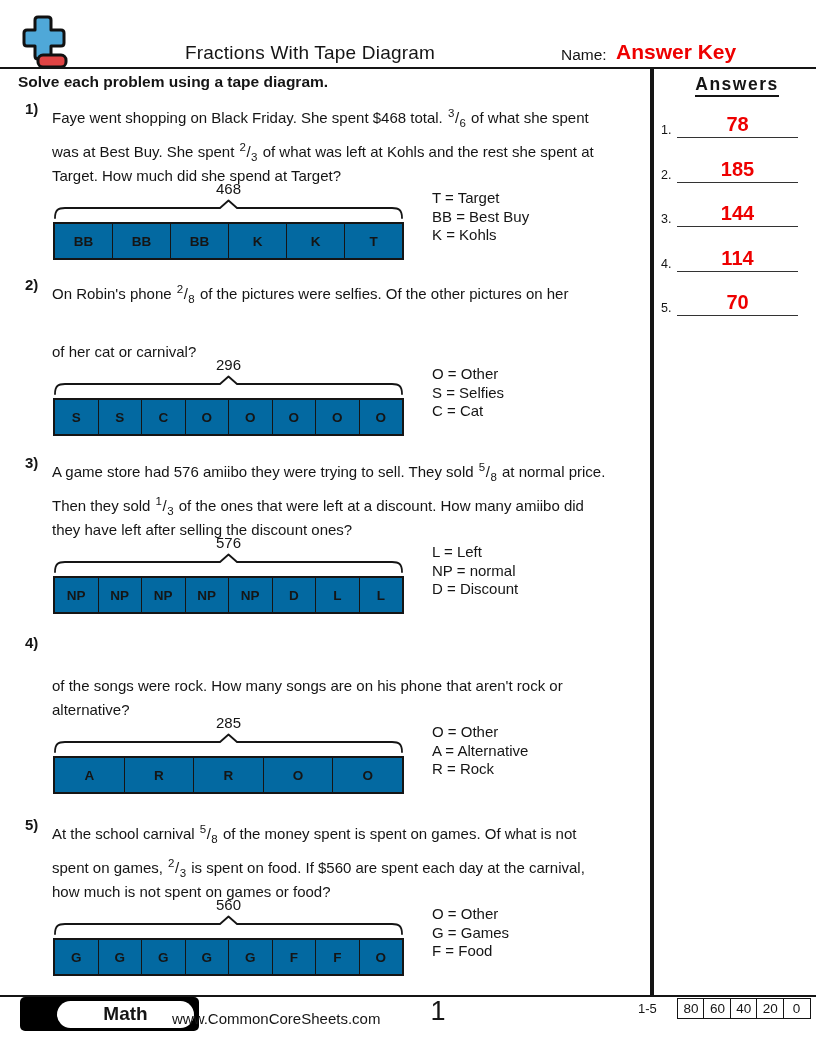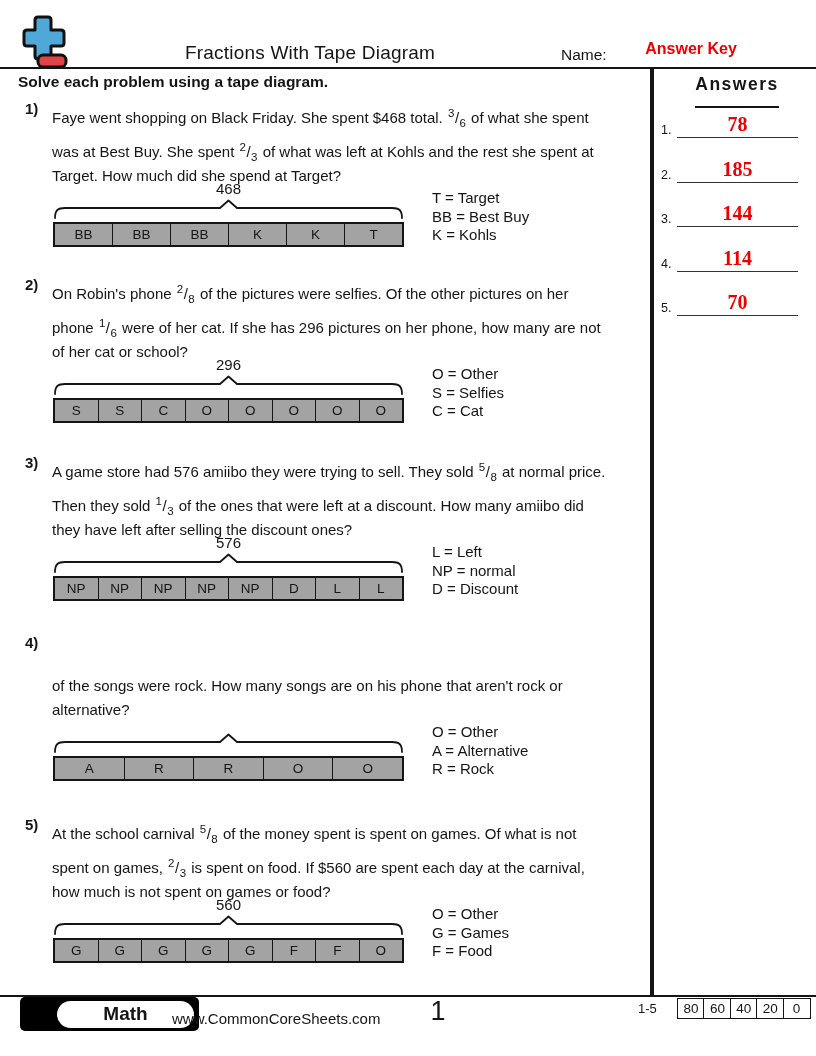--- a/index.html
+++ b/index.html
@@ -6,49 +6,49 @@
   html,body{margin:0;padding:0;background:#fff;}
   .page{
     position:relative; width:816px; height:1056px; background:#fff;
     font-family:"Liberation Sans", sans-serif; color:var(--ink); overflow:hidden;
   }
   
   .logo-icon{position:absolute; left:20px; top:14px;}
   .ws-title{position:absolute; left:150px; top:42px; width:320px; text-align:center;
     font-size:19px; letter-spacing:.2px;}
   .name-label{position:absolute; left:561px; top:46px; font-size:15.5px;}
-  .name-value{position:absolute; left:616px; top:40px; width:150px; text-align:center;
-    font-size:16px; font-weight:700; color:var(--accent);}
+  .name-value{position:absolute; left:616px; top:40px; width:150px; 
+    font-size:21px; font-weight:700; color:var(--accent);}
   .header-rule{position:absolute; left:0; top:67px; width:816px; height:2.4px; background:var(--ink);}
   .instruction{position:absolute; left:18px; top:73px; font-size:15.5px; font-weight:700;}
   
   .vrule{position:absolute; left:650px; top:68px; height:927px; width:4px;
     border-left:2px solid var(--ink); border-right:2px solid var(--ink); box-sizing:border-box;}
   .answers-panel{position:absolute; left:658px; top:68px; width:158px; height:927px;}
   .answers-title{position:absolute; top:6px; left:0; width:100%; text-align:center;}
   .answers-title span{font-size:17.5px; font-weight:700; letter-spacing:1.5px;
-    border-bottom:2px solid var(--ink); padding-bottom:12px;}
+    border-bottom:2px solid var(--ink); padding-bottom:1px;}
   .ans-row{position:absolute; left:0; width:100%; height:28px;}
   .ans-num{position:absolute; left:3px; bottom:1px; font-size:12.5px;}
   .ans-line{position:absolute; left:19px; right:18px; bottom:0; border-bottom:1.6px solid #333;}
   .ans-val{position:absolute; left:19px; right:18px; bottom:2px; text-align:center;
-    font-size:20px; font-weight:700; color:var(--accent);font-family:Liberation Serif, serif;}
+    font-size:20px; font-weight:700; color:var(--accent);}
   
   .problem{position:absolute; left:52px; width:600px; height:170px;}
   .p-num{position:absolute; left:-27px; top:4px; font-size:15px; font-weight:700;}
   .p-line{position:absolute; left:0; white-space:nowrap; font-size:15px; line-height:20px;}
   .l1{top:12px;} .l2{top:46px;} .l3{top:70px;}
   .frac{display:inline-block; padding:0 1px;}
   .fnum{font-size:11.5px; position:relative; top:-6px;}
   .fslash{font-size:15px; padding:0 .5px;}
   .fden{font-size:11.5px; position:relative; top:4px;}
   .p-total{position:absolute; top:84px; left:1px; width:351px; text-align:center; font-size:15px;}
   .p-brace{position:absolute; top:103px; left:1px; width:351px; height:20px;}
-  .p-tape{position:absolute; top:126px; left:1px; width:351px; height:25px; display:flex;
-    border:2px solid var(--ink); box-sizing:border-box; background:#a3a3a3;}
+  .p-tape{position:absolute; top:126px; left:1px; width:351px; height:38px; display:flex;
+    border:2px solid var(--ink); box-sizing:border-box; background:#0369a1;font-weight:bold;}
   .tape-cell{flex:1; display:flex; align-items:center; justify-content:center;
     font-size:13.5px; border-left:1.6px solid var(--ink);}
   .tape-cell:first-child{border-left:none;}
   .p-legend{position:absolute; left:380px; top:93px; font-size:15px; line-height:18.5px;}
   
   .footer-rule{position:absolute; left:0; top:995px; width:816px; height:2.4px; background:var(--ink);}
   .math-logo{position:absolute; left:20px; top:997px; width:147px; height:34px; background:#000;
     border-radius:5px; display:flex; align-items:center; justify-content:center;padding-left:32px;}
   .math-pill{width:137px; height:27px; background:#fff; border-radius:13.5px;
     display:flex; align-items:center; justify-content:center; font-size:19px; font-weight:700;}
@@ -131,22 +131,21 @@
         </div>
         <div class="p-legend">
           <div>T = Target</div>
           <div>BB = Best Buy</div>
           <div>K = Kohls</div>
         </div>
       </div>
       <div class="problem" style="top: 272px;">
         <div class="p-num">2)</div>
         <div class="p-line l1"><span>On Robin's phone </span><span class="frac"><span class="fnum">2</span><span class="fslash">/</span><span class="fden">8</span></span><span> of the pictures were selfies. Of the other pictures on her</span></div>
-        <div class="p-line l2"><span>phone </span><span class="frac"><span class="fnum">1</span><span class="fslash">/</span><span class="fden">6</span></span><span> were of her cat. If she has 296 pictures on her phone, how many are not</span></div>
-        <div class="p-line l3"><span>of her cat or school?</span></div>
+        <div class="p-line l3"><span>of her cat or carnival?</span></div>
         <div class="p-total">296</div>
         <div class="p-brace"><svg width="351" height="20" viewBox="0 0 351 20">
             <path d="M2,19 C2,11 5,9 12,9 L167,9 L175.5,1.5 L184,9 L339,9 C346,9 349,11 349,19" fill="none" stroke="#151515" stroke-width="1.8" stroke-linecap="round" stroke-linejoin="round"></path>
           </svg></div>
         <div class="p-tape">
           <div class="tape-cell">S</div>
           <div class="tape-cell">S</div>
           <div class="tape-cell">C</div>
           <div class="tape-cell">O</div>
           <div class="tape-cell">O</div>
@@ -182,20 +181,21 @@
         <div class="p-legend">
           <div>L = Left</div>
           <div>NP = normal</div>
           <div>D = Discount</div>
         </div>
       </div>
       <div class="problem" style="top: 630px;">
         <div class="p-num">4)</div>
         <div class="p-line l2"><span>of the songs were rock. How many songs are on his phone that aren't rock or</span></div>
         <div class="p-line l3"><span>alternative?</span></div>
+        <div class="p-total">285</div>
         <div class="p-brace"><svg width="351" height="20" viewBox="0 0 351 20">
             <path d="M2,19 C2,11 5,9 12,9 L167,9 L175.5,1.5 L184,9 L339,9 C346,9 349,11 349,19" fill="none" stroke="#151515" stroke-width="1.8" stroke-linecap="round" stroke-linejoin="round"></path>
           </svg></div>
         <div class="p-tape">
           <div class="tape-cell">A</div>
           <div class="tape-cell">R</div>
           <div class="tape-cell">R</div>
           <div class="tape-cell">O</div>
           <div class="tape-cell">O</div>
         </div>

